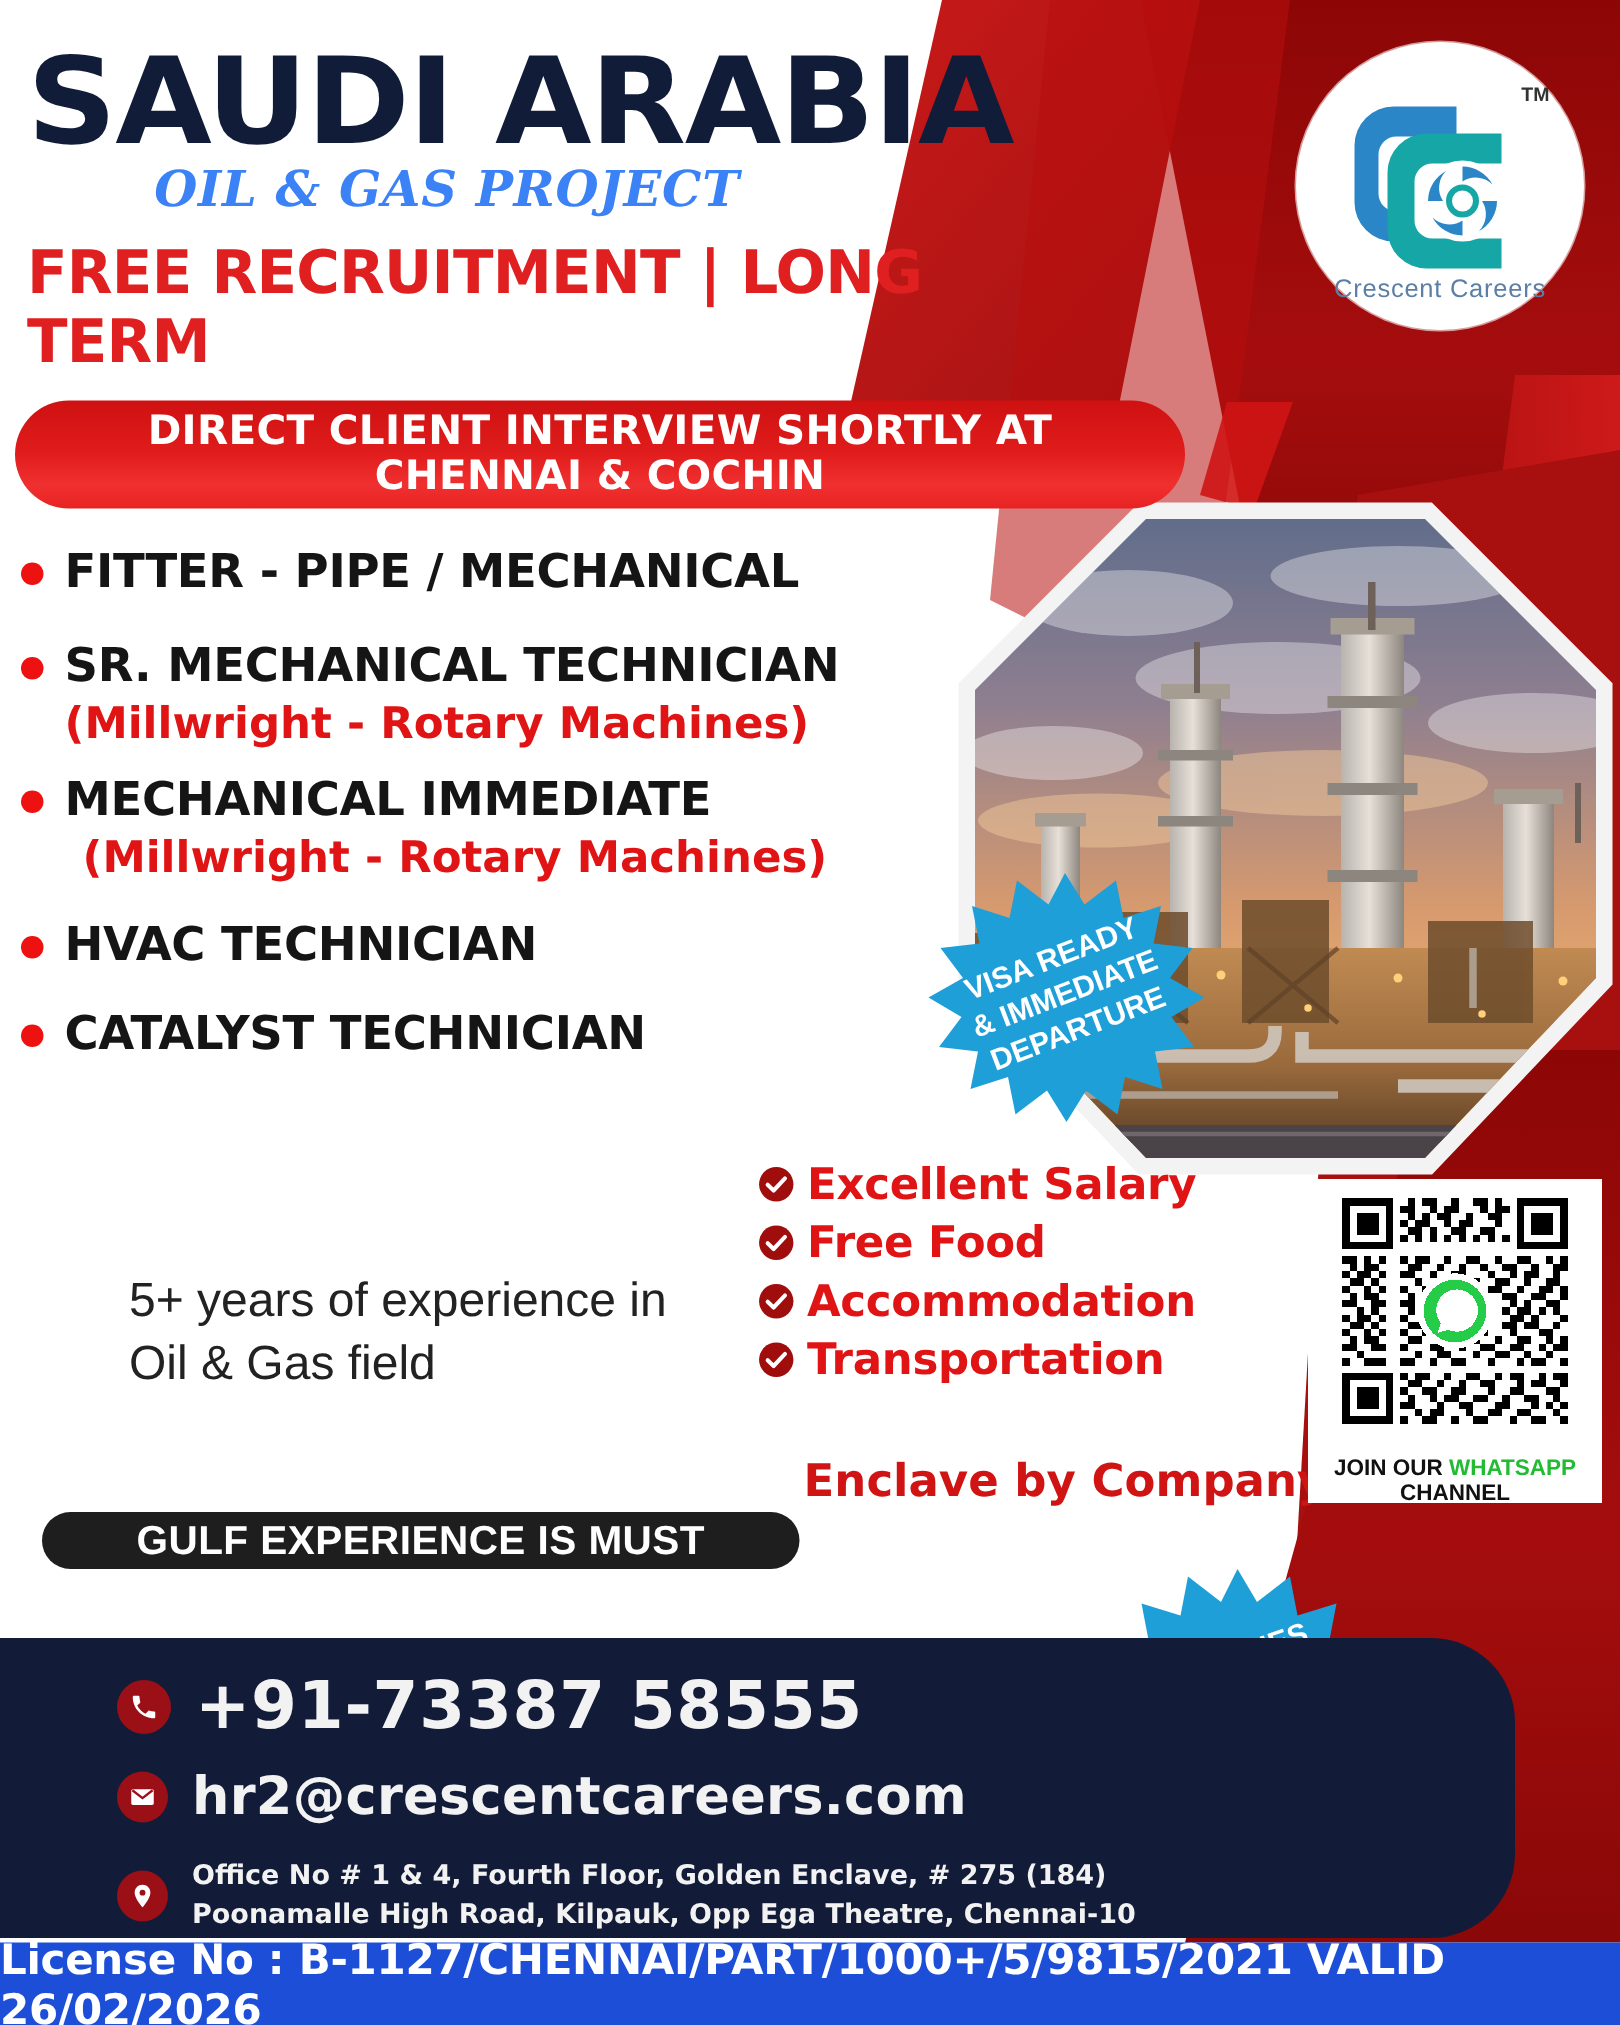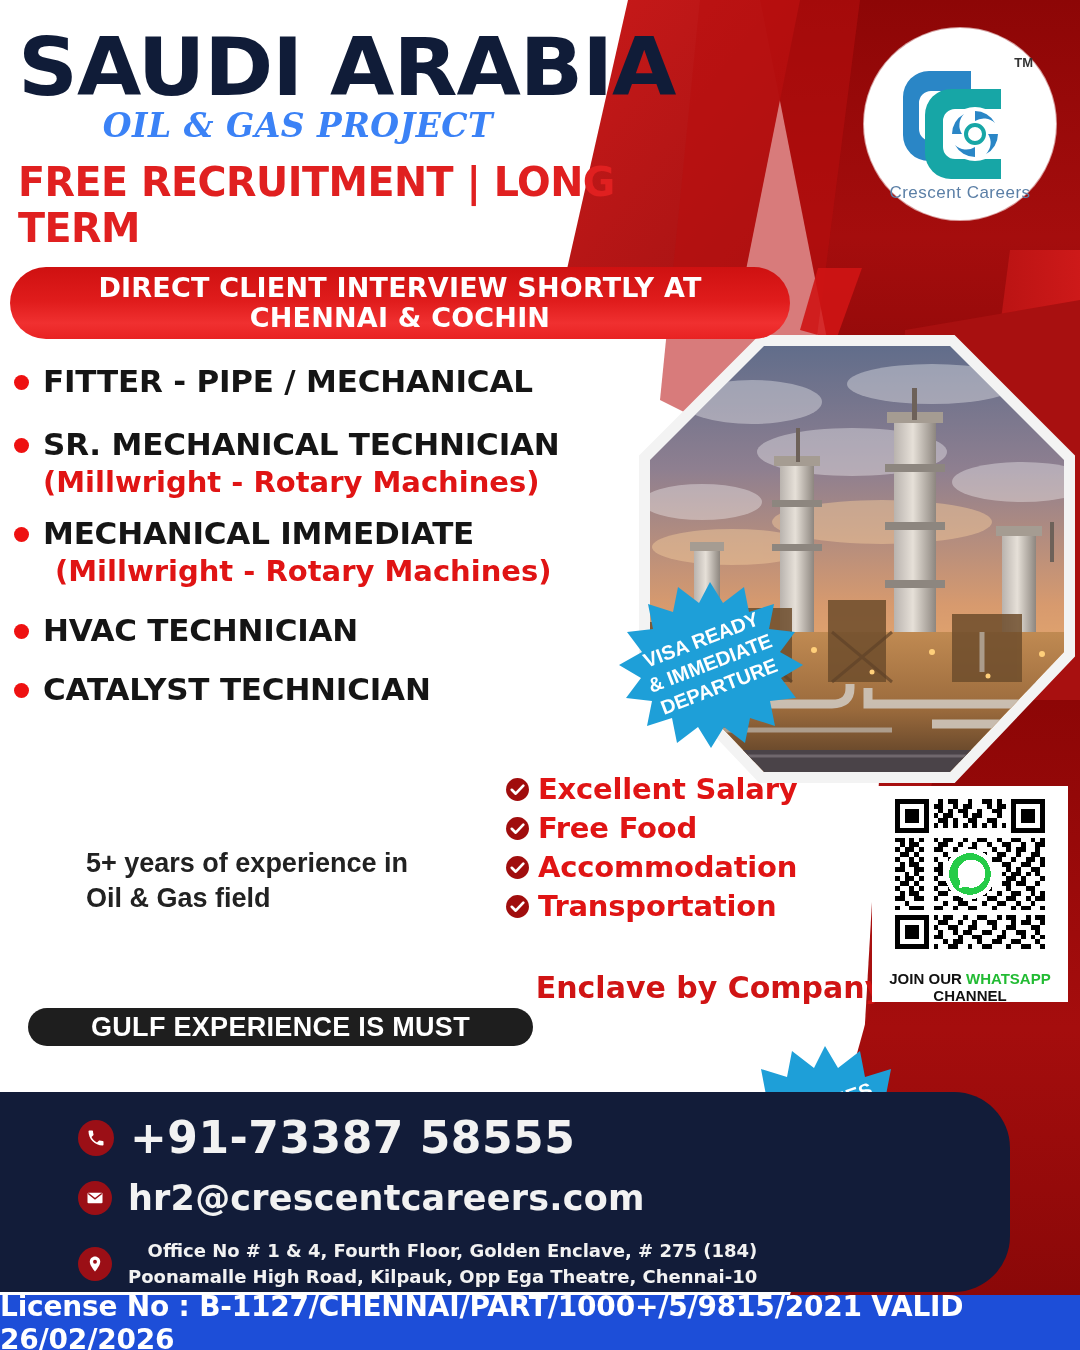--- a/index.html
+++ b/index.html
@@ -116,22 +116,22 @@
   .job-sub.ind { padding-left:12px; }
   .sp1 { margin-bottom:24px; }
   .sp2 { margin-bottom:14px; }
   .sp3 { margin-bottom:22px; }
   .sp4 { margin-bottom:20px; }
 
   
   .exp {
     position:absolute; left:86px; top:846px; width:400px;
     font-family:"Liberation Sans", sans-serif;
-    font-weight:bold;
-    font-size:27px;
+    font-weight:normal;
+    font-size:32px;
     color:#222;
     line-height:1.3;
   }
 
   
   .gulf {
     position:absolute; left:28px; top:1008px; width:505px; height:38px;
     background:#1e1e1e; border-radius:26px;
     display:flex; align-items:center; justify-content:center;
   }
@@ -182,21 +182,21 @@
   #burst-visa .burst-txt { transform:rotate(-21deg); font-size:20px; line-height:1.25; }
   #burst-vac { left:722px; top:1042px; width:206px; height:180px; }
   #burst-vac .burst-txt { transform:rotate(-19deg); font-size:20px; line-height:1.3; }
 
   
   .contact {
     position:absolute; left:0px; top:1092px; width:1010px; height:200px;
     background:#121c39;
     border-radius:0 56px 56px 0;
   }
-  .c-row { display:flex; align-items:center;text-align:right; }
+  .c-row { display:flex; align-items:center; }
   .c-phone { position:absolute; left:78px; top:20px; }
   .c-mail  { position:absolute; left:78px; top:86px; }
   .c-addr  { position:absolute; left:78px; top:146px; }
   .c-ico {
     width:34px; height:34px; border-radius:50%;
     background:#9b0f16; flex:0 0 auto;
     display:flex; align-items:center; justify-content:center;
     margin-right:16px;
   }
   .c-ico.big { width:36px; height:36px; }

